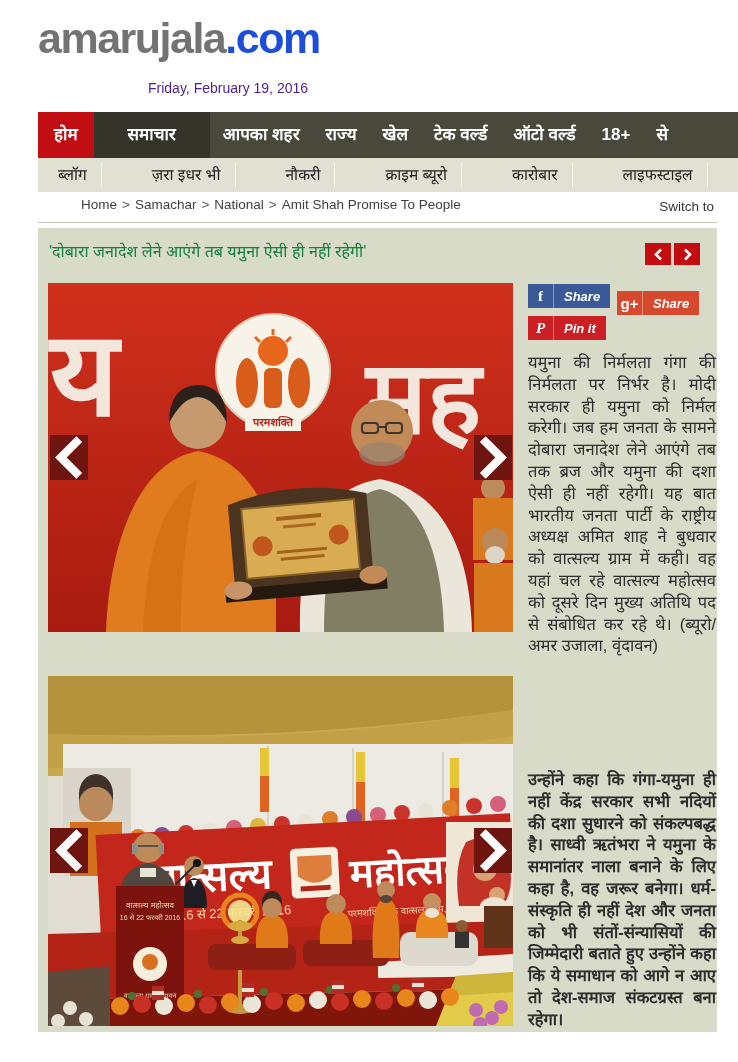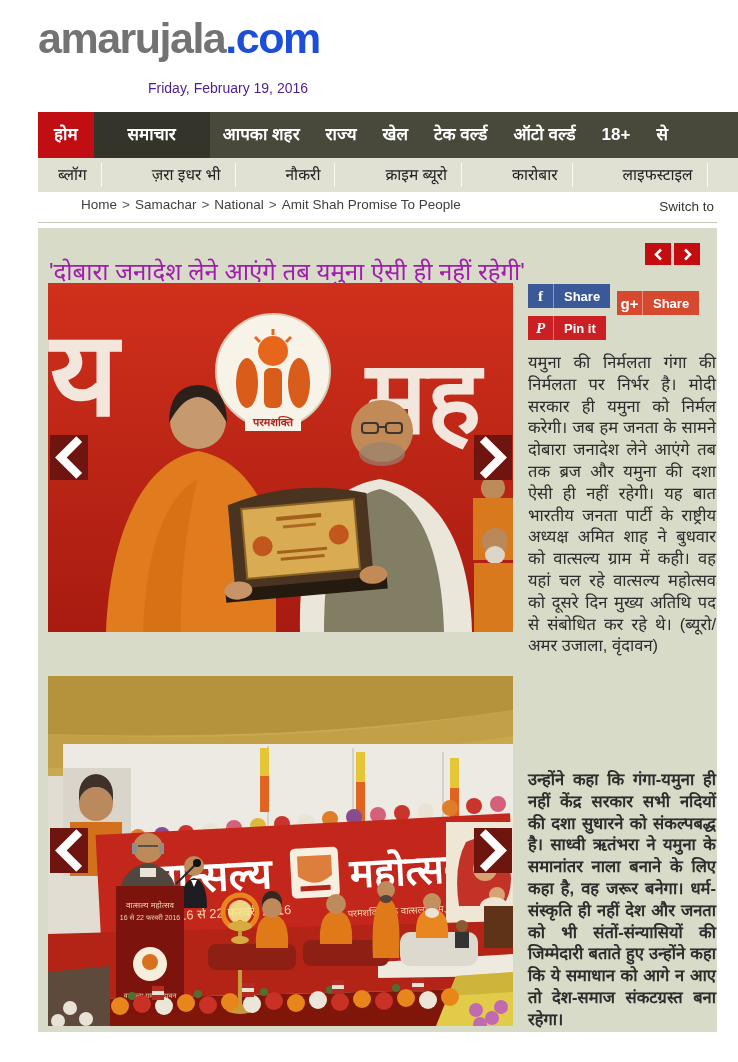--- a/index.html
+++ b/index.html
@@ -24,37 +24,37 @@
 
   
   .breadcrumb{position:absolute;left:40px;top:197px;font-size:13.5px;color:#3f3f3f;margin-left:41px;}
   .breadcrumb .crumb{cursor:pointer;}
   .breadcrumb .sep{margin:0 5px;color:#555;}
   .switch{position:absolute;right:24px;top:199px;font-size:13.5px;color:#333;cursor:pointer;margin-left:33px;}
   .rule{position:absolute;left:38px;top:222px;width:679px;height:1px;background:#c6c6ba;}
 
   
   .panel{position:absolute;left:38px;top:228px;width:679px;height:804px;background:#d7dbc7;}
-  .article-title{position:absolute;left:11px;top:26px;width:570px;font-size:24px;color:#a21caf;}
+  .article-title{position:absolute;left:11px;top:12px;width:570px;font-size:16px;color:#15803d;}
   .tb-arrows{position:absolute;right:17px;top:15px;display:flex;gap:3px;}
   .tb-arrow{width:26px;height:22px;background:#c40d10;display:flex;align-items:center;justify-content:center;cursor:pointer;}
 
   
   .photo{position:absolute;left:10px;width:465px;}
   #photo1{top:55px;height:349px;}
   #photo2{top:448px;height:350px;}
   .photo svg{display:block;width:100%;height:100%;}
   .car-arrow{position:absolute;top:152px;width:38px;height:45px;background:#6d150e;display:flex;align-items:center;justify-content:center;cursor:pointer;}
   .car-prev{left:2px;}
   .car-next{right:1px;}
 
   
   .share-btn{position:absolute;height:24px;display:flex;align-items:stretch;color:#fff;font-weight:bold;font-size:13px;cursor:pointer;}
   .share-btn .share-icon{width:25px;display:flex;align-items:center;justify-content:center;border-right:1px solid rgba(255,255,255,.4);font-size:15px;}
-  .share-btn .share-label{display:flex;align-items:center;padding:0 10px;}
+  .share-btn .share-label{display:flex;align-items:center;padding:0 10px;font-style:italic;}
   .fb{left:490px;top:56px;background:#3b5998;}
   .gp{left:579px;top:63px;background:#d6492f;}
   .pin{left:490px;top:88px;background:#cb1f24;}
   .fb .share-icon{font-family:"Liberation Serif",serif;font-weight:bold;}
   .pin .share-icon{font-family:"Liberation Serif",serif;font-style:italic;font-weight:bold;}
 
   
   .para{position:absolute;left:490px;width:188px;font-size:16.5px;line-height:21.8px;color:#2d2d2d;text-align:justify;}
   #para1{top:124px;}
   #para2{top:541px;font-weight:bold;}

